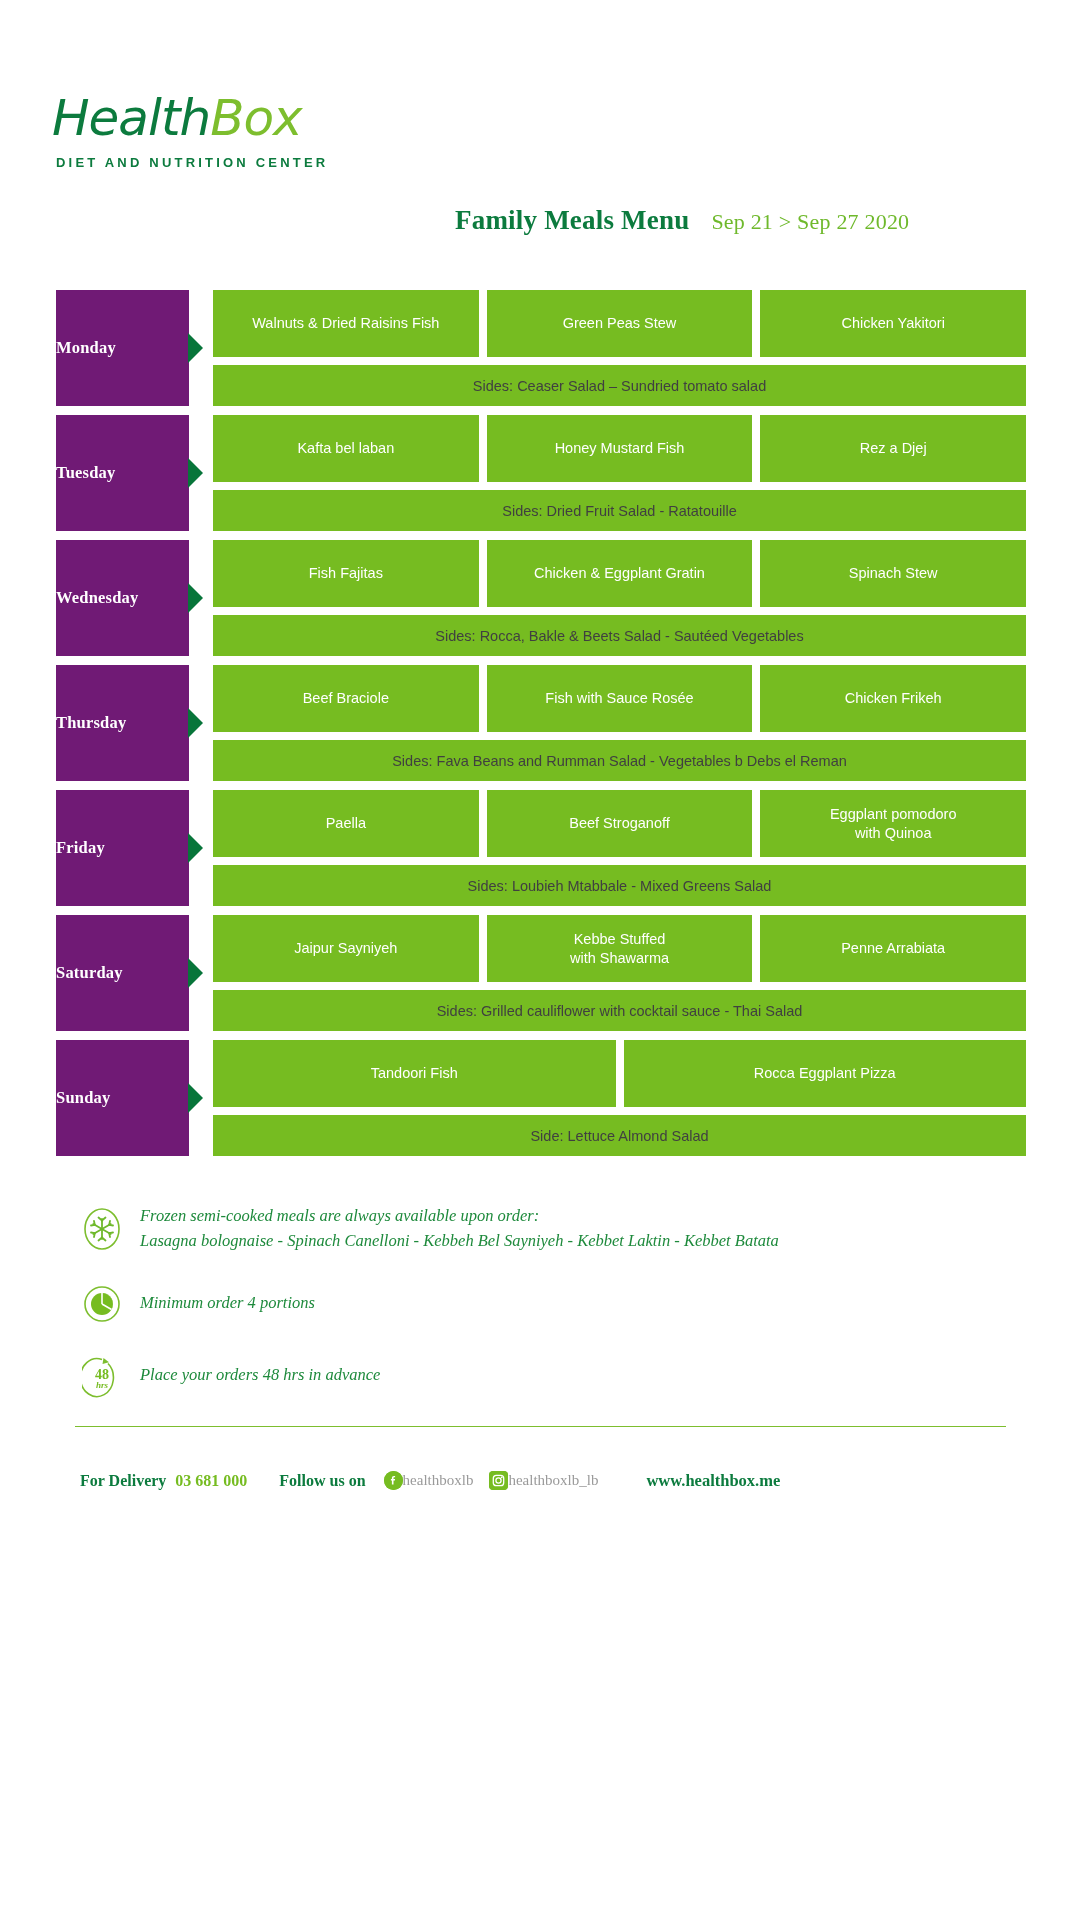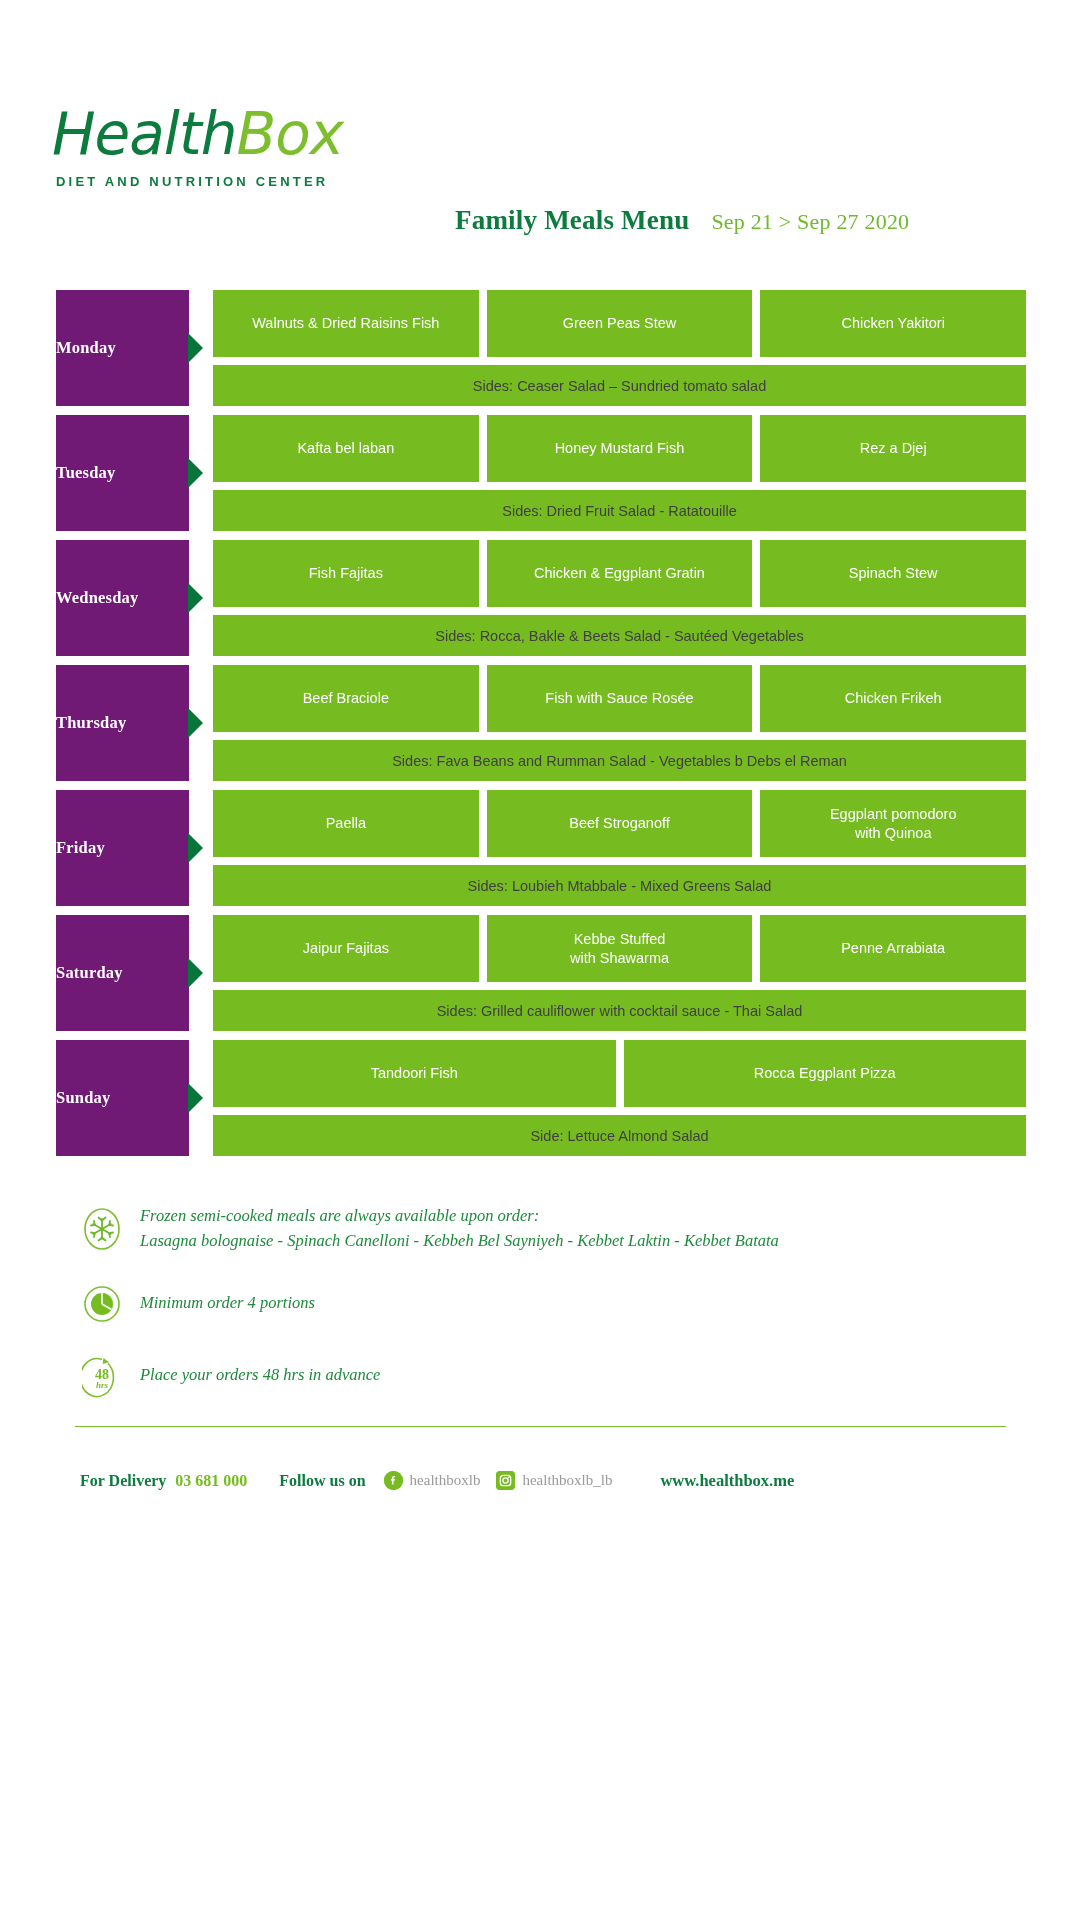--- a/index.html
+++ b/index.html
@@ -29,27 +29,26 @@
 
   .logo-block {
     position: absolute;
     left: 52px;
     top: 95px;
     width: 300px;
   }
 
   .logo-wordmark {
     font-family: "DejaVu Sans", sans-serif;
-    font-size: 58px;
+    font-size: 50px;
     line-height: 0.95;
     font-style: italic;
     font-weight: 400;
     letter-spacing: -1px;
     white-space: nowrap;
-    margin-top: 12px;
   }
   .logo-health { color: #0C7B3E; }
   .logo-box { color: #7DBE2E; }
 
   .logo-tagline {
     margin-top: 12px;
     margin-left: 4px;
     font-family: "Liberation Sans", sans-serif;
     font-size: 13px;
     font-weight: 700;
@@ -225,21 +224,20 @@
   }
   .f-follow {
     font-size: 16px;
     font-weight: 700;
     color: #0C7B3E;
     margin-left: 32px;
   }
   .social {
     display: flex;
     align-items: center;
-    gap: 7px;
     margin-left: 18px;
   }
   .social + .social { margin-left: 16px; }
   .social-handle {
     font-size: 15px;
     color: #9A9A9A;
     font-weight: 400;
   }
   .sicon {
     width: 19px; height: 19px;
@@ -353,21 +351,21 @@
       </div>
     </div>
 
     <div class="day-row">
       <div class="day-label">
         <span>Saturday</span>
         <span class="arrow"></span>
       </div>
       <div class="day-content">
         <div class="meals-row">
-          <div class="meal-cell">Jaipur Fajitas</div>
+          <div class="meal-cell">Jaipur Sayniyeh</div>
           <div class="meal-cell">Kebbe Stuffed<br>with Shawarma</div>
           <div class="meal-cell">Penne Arrabiata</div>
         </div>
         <div class="sides-cell">Sides: Grilled cauliflower with cocktail sauce - Thai Salad</div>
       </div>
     </div>
 
     <div class="day-row row-sunday">
       <div class="day-label">
         <span>Sunday</span>

